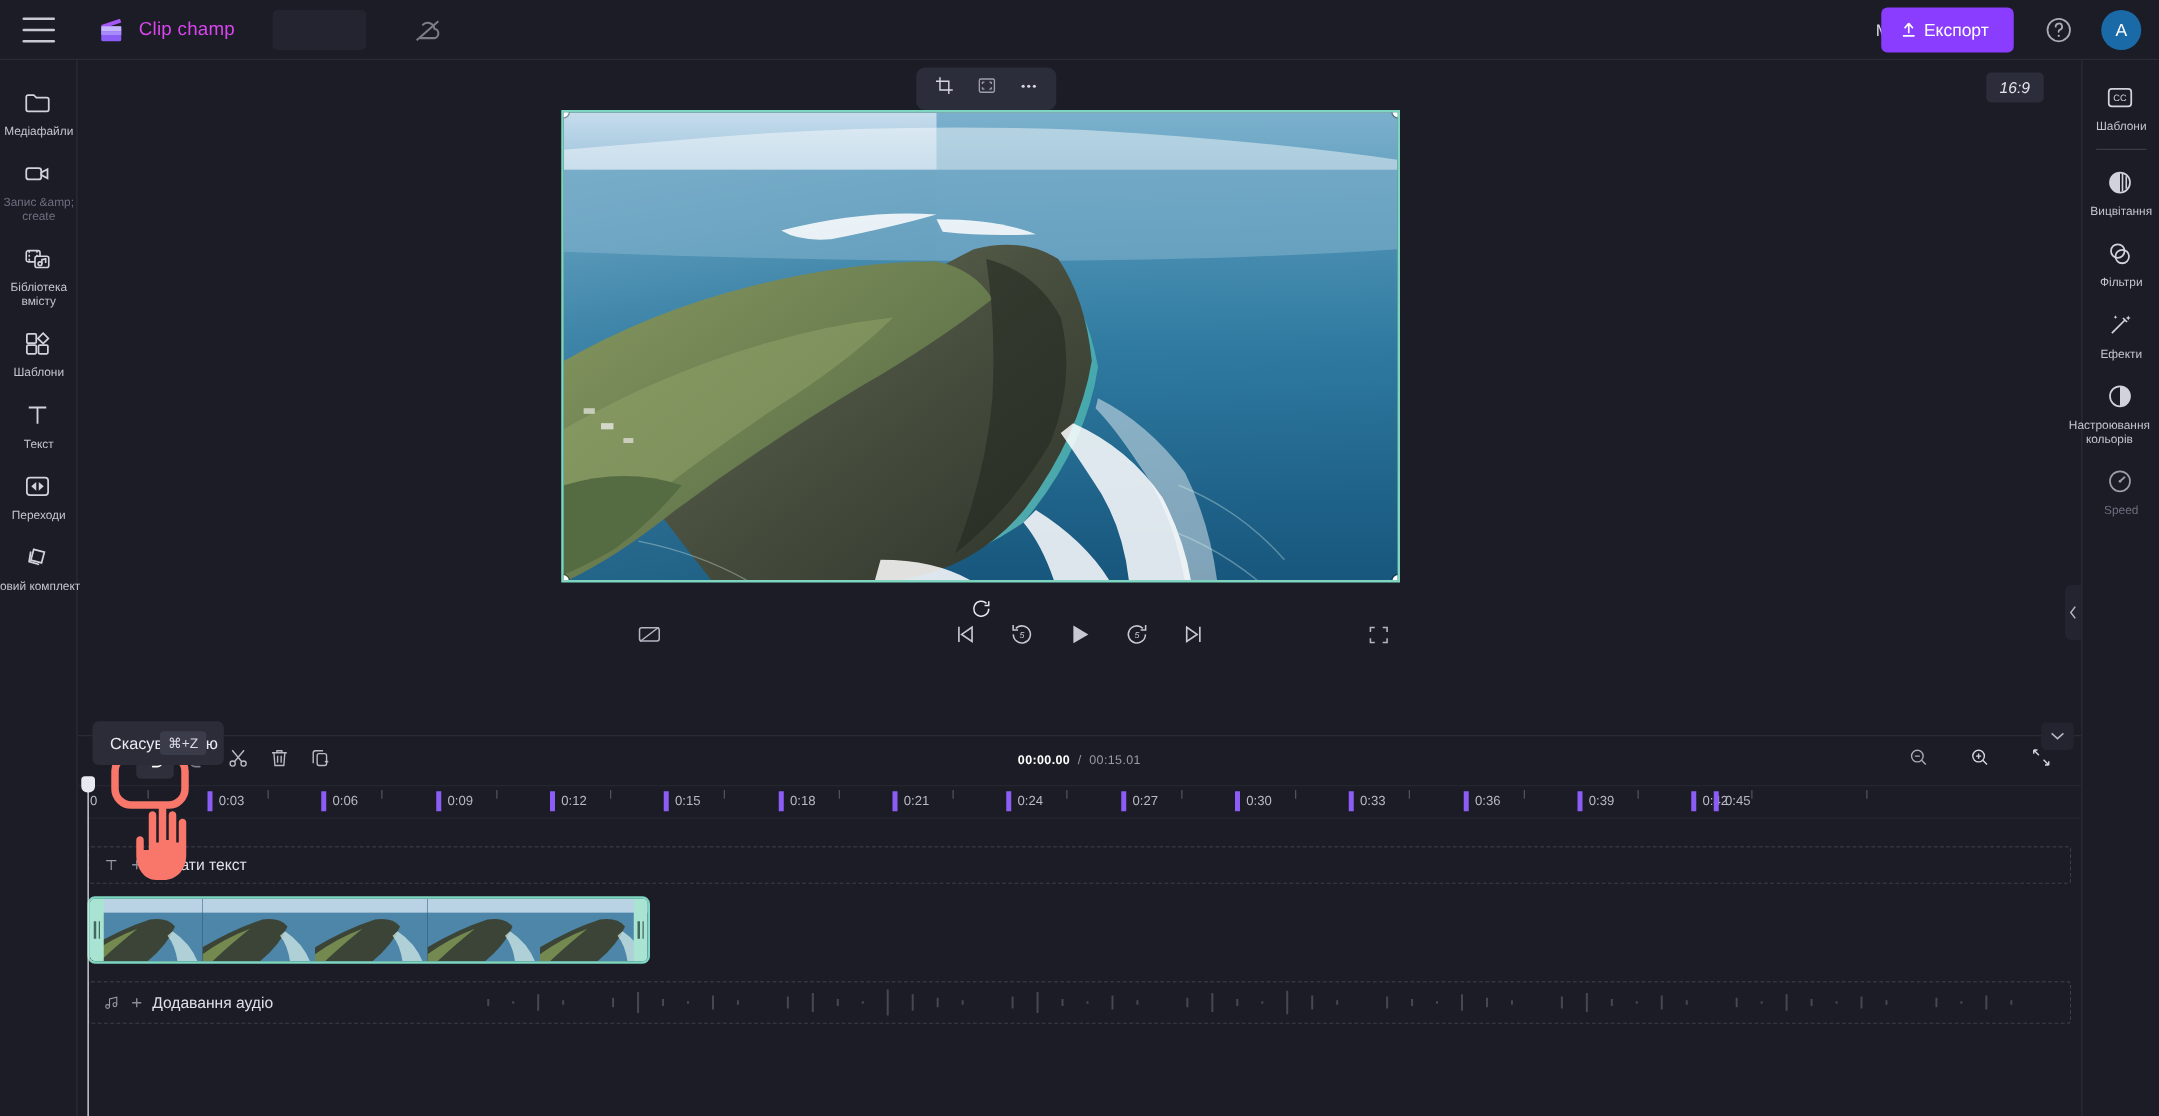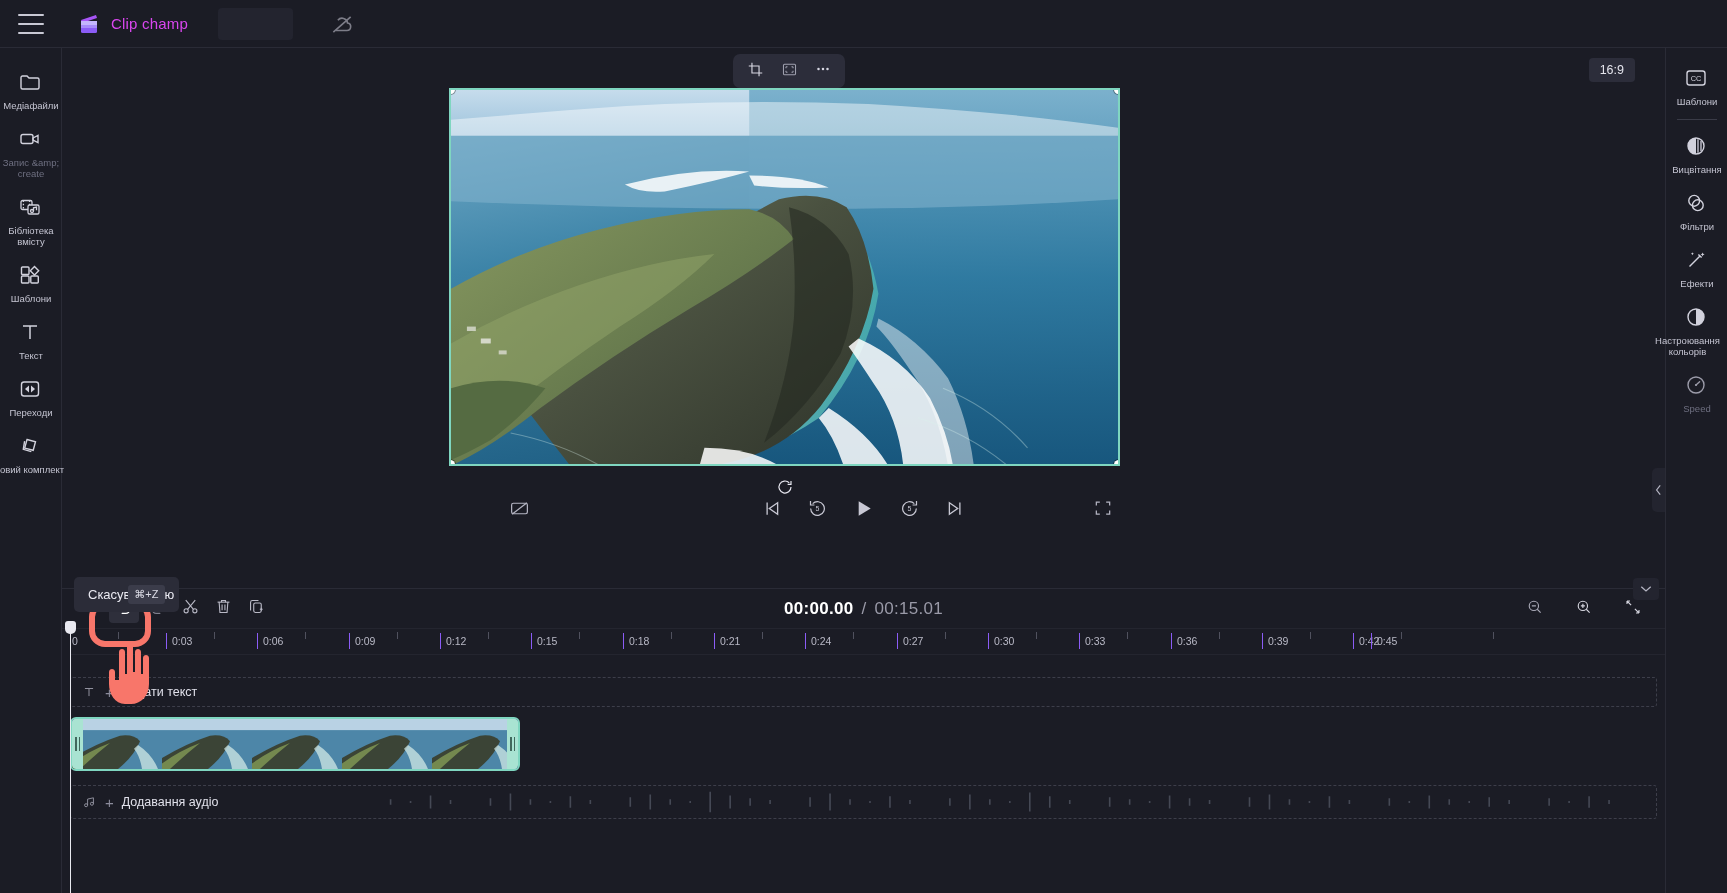--- a/index.html
+++ b/index.html
@@ -78,21 +78,21 @@
   .rightrail {
     position: absolute; right: 0; top: 48px; width: 62px; height: 845px;
     background: #1b1c25; border-left: 1px solid #2a2b36;
     padding-top: 8px; z-index: 20;
   }
   .rr-sep { width: 40px; height: 1px; background: #3a3b47; margin: 6px auto 4px; }
 
   
   .stage {
     position: absolute; left: 62px; top: 48px;
-    width: 1603px; height: 490px; background: #1b1c25;
+    width: 1603px; height: 490px; background: #1b1c25; font-style: italic;
   }
   .float-toolbar {
     position: absolute; left: 671px; top: 6px;
     height: 34px; background: #2c2d3a; border-radius: 7px;
     display: flex; align-items: center; gap: 6px; padding: 0 8px;
   }
   .ft-btn { width: 28px; height: 26px; display: flex; align-items: center;
     justify-content: center; border-radius: 4px; cursor: pointer; }
   .ratio-badge {
     position: absolute; right: 30px; top: 10px;
@@ -155,33 +155,33 @@
   }
   .tl-toolbar {
     position: relative; height: 40px; display: flex; align-items: center;
     border-bottom: 1px solid #24252f;
   }
   .tlb-btn { width: 30px; height: 28px; display: flex; align-items: center;
     justify-content: center; border-radius: 4px; cursor: pointer; margin-right: 3px; }
   .tlb-btn.active { background: #2e2f3b; }
   .tl-timecode {
     position: absolute; left: 50%; transform: translateX(-50%);
-    font-size: 17px; letter-spacing: .3px;
+    font-size: 10px; letter-spacing: .3px;
   }
   .tc-cur { color: #ffffff; font-weight: bold; }
   .tc-sep { color: #9a9aa8; margin: 0 3px; }
   .tc-tot { color: #9a9aa8; }
   .tl-right { position: absolute; right: 14px; display: flex; gap: 16px; align-items: center; }
 
   .ruler {
     position: relative; height: 26px; margin-left: 8px;
     border-bottom: 1px solid #24252f;
   }
   .tick { position: absolute; top: 4px; font-size: 10.5px; color: #b9b9c6;
-    padding-left: 5px; border-left: 1px solid #8b5cf6; height: 16px; line-height: 16px; }
+    padding-left: 5px; border-left: 4px solid #8b5cf6; height: 16px; line-height: 16px; }
   .tick.minor { border-left: 1px solid #50515e; height: 7px; top: 3px; padding: 0; width: 0; }
   .tick.zero { border-left: none; padding-left: 2px; }
 
   .playhead {
     position: absolute; left: 8px; top: 40px; width: 1px; height: 265px;
     background: #e9e9f0; z-index: 14;
   }
   .playhead::before {
     content: ''; position: absolute; left: -5px; top: -8px;
     width: 11px; height: 13px; background: #e9e9f0; border-radius: 3px 3px 5px 5px;
@@ -261,20 +261,40 @@
 
     <div class="title-field"></div>
 
     <div class="cloud-off">
       <svg width="26" height="26" viewBox="0 0 24 24" fill="none" stroke="#b9b9c6" stroke-width="1.5">
         <path d="M6.5 18h10a3.5 3.5 0 0 0 .6-6.95A5 5 0 0 0 8.2 8.6"></path>
         <line x1="4" y1="19.5" x2="20" y2="5.5"></line>
       </svg>
     </div>
 
+    <div class="topbar-right">
+      <div class="proj-title">Моє відео</div>
+      <button class="export-btn">
+        <span class="export-arrow">
+          <svg width="16" height="16" viewBox="0 0 24 24" fill="none" stroke="#fff" stroke-width="2">
+            <path d="M12 4 L12 16 M12 4 L7 10 M12 4 L17 10"></path>
+            <path d="M5 19 H19"></path>
+          </svg>
+        </span>
+        <span>Експорт</span>
+      </button>
+      <div class="help-btn">
+        <svg width="24" height="24" viewBox="0 0 24 24" fill="none" stroke="#cfcfdb" stroke-width="1.4">
+          <circle cx="12" cy="12" r="9"></circle>
+          <path d="M9.5 9.3a2.6 2.6 0 1 1 3.3 2.6c-.7.25-.9.8-.9 1.5" stroke-linecap="round"></path>
+          <circle cx="12" cy="16.6" r=".9" fill="#cfcfdb" stroke="none"></circle>
+        </svg>
+      </div>
+      <div class="avatar">A</div>
+    </div>
   </div>
 
   <div class="leftrail">
 
     <div class="rail-item">
       <span class="ico">
         <svg width="24" height="24" viewBox="0 0 24 24" fill="none" stroke="#d2d2dd" stroke-width="1.4">
           <path d="M3 7.5a1.5 1.5 0 0 1 1.5-1.5H9l2 2h8.5A1.5 1.5 0 0 1 21 9.5v8A1.5 1.5 0 0 1 19.5 19h-15A1.5 1.5 0 0 1 3 17.5z"></path>
         </svg>
       </span>

